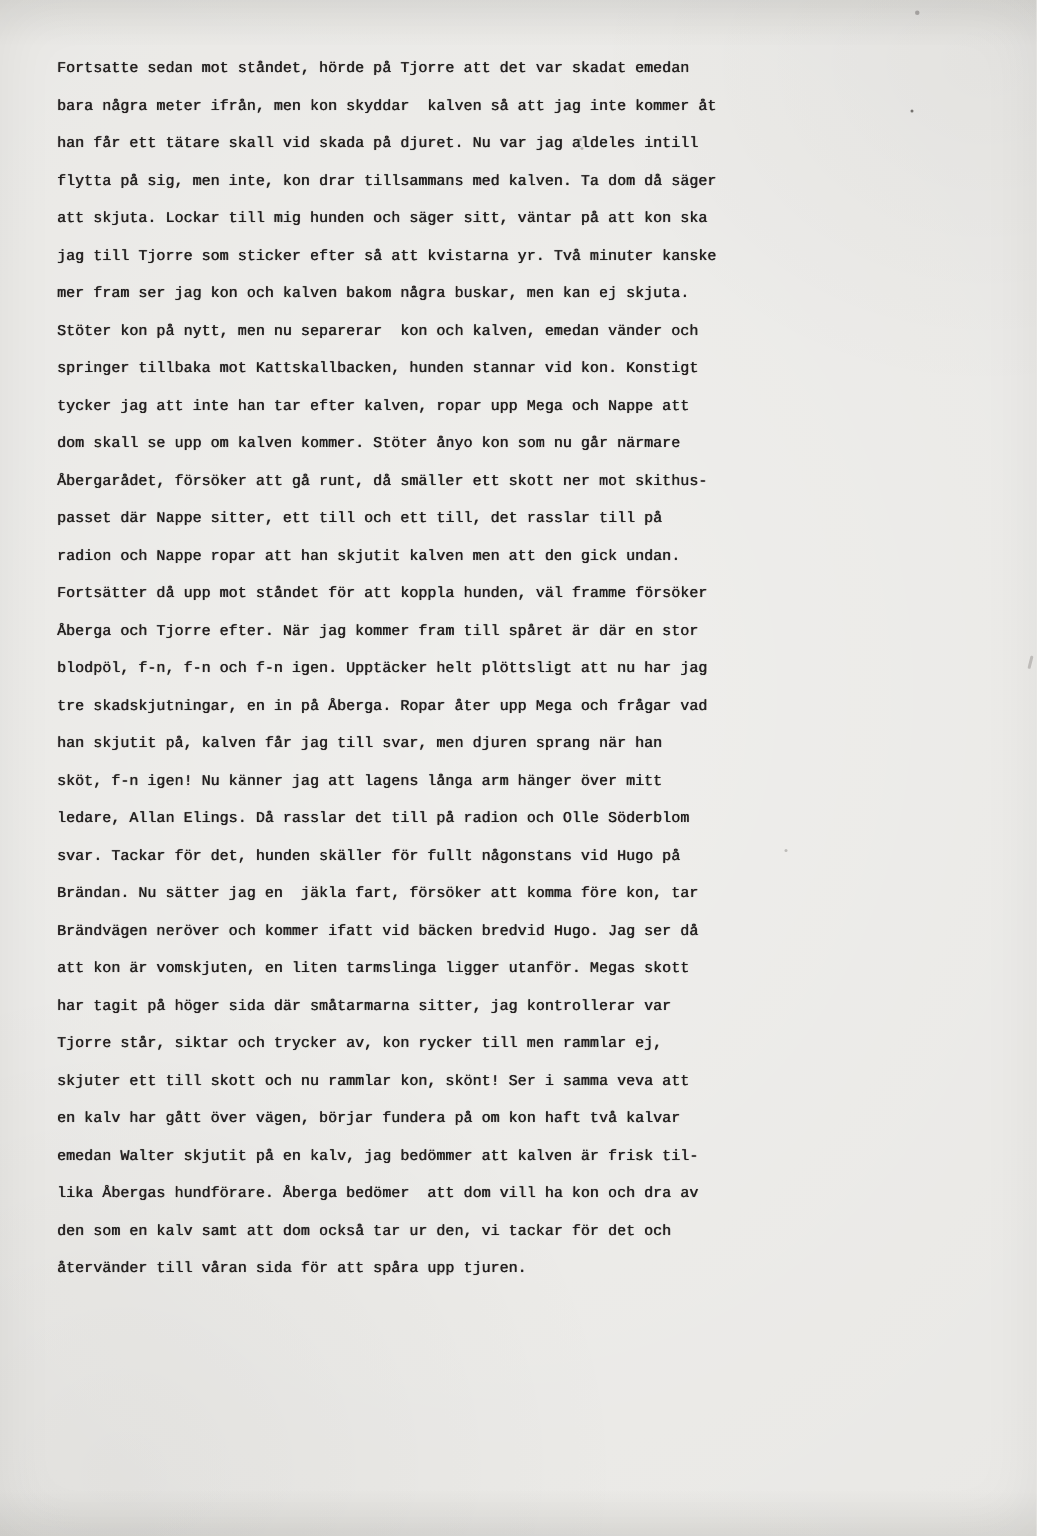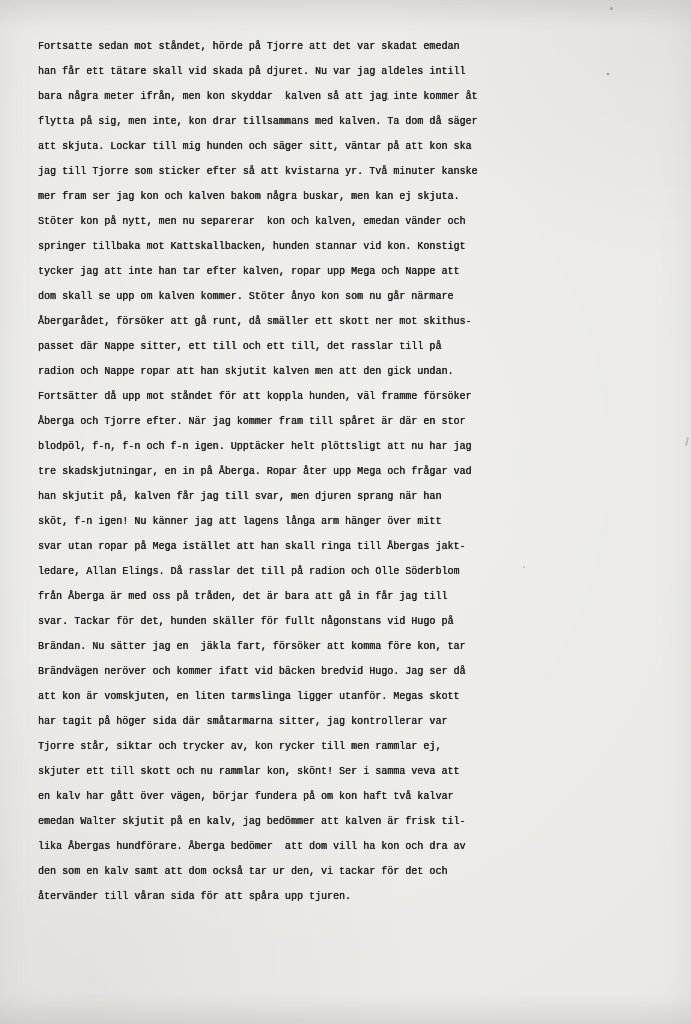--- a/index.html
+++ b/index.html
@@ -48,42 +48,40 @@
   .speck-4 { left: 610px; top: 7px;   width: 3px; height: 3px; opacity: .5; }
   .speck-5 { left: 686px; top: 437px; width: 2px; height: 9px; border-radius: 1px; opacity: .35; transform: rotate(14deg); }
   .speck-6 { left: 523px; top: 566px; width: 2px; height: 2px; opacity: .4; }
 </style>
 </head>
 <body>
 
 <div class="paper">
   <div class="text-block">
       <div class="line">Fortsatte sedan mot ståndet, hörde på Tjorre att det var skadat emedan</div>
+      <div class="line">bara några meter ifrån, men kon skyddar  kalven så att jag inte kommer åt</div>
       <div class="line">han får ett tätare skall vid skada på djuret. Nu var jag aldeles intill</div>
-      <div class="line">bara några meter ifrån, men kon skyddar  kalven så att jag inte kommer åt</div>
       <div class="line">flytta på sig, men inte, kon drar tillsammans med kalven. Ta dom då säger</div>
       <div class="line">att skjuta. Lockar till mig hunden och säger sitt, väntar på att kon ska</div>
       <div class="line">jag till Tjorre som sticker efter så att kvistarna yr. Två minuter kanske</div>
       <div class="line">mer fram ser jag kon och kalven bakom några buskar, men kan ej skjuta.</div>
       <div class="line">Stöter kon på nytt, men nu separerar  kon och kalven, emedan vänder och</div>
       <div class="line">springer tillbaka mot Kattskallbacken, hunden stannar vid kon. Konstigt</div>
       <div class="line">tycker jag att inte han tar efter kalven, ropar upp Mega och Nappe att</div>
       <div class="line">dom skall se upp om kalven kommer. Stöter ånyo kon som nu går närmare</div>
       <div class="line">Åbergarådet, försöker att gå runt, då smäller ett skott ner mot skithus-</div>
       <div class="line">passet där Nappe sitter, ett till och ett till, det rasslar till på</div>
       <div class="line">radion och Nappe ropar att han skjutit kalven men att den gick undan.</div>
       <div class="line">Fortsätter då upp mot ståndet för att koppla hunden, väl framme försöker</div>
       <div class="line">Åberga och Tjorre efter. När jag kommer fram till spåret är där en stor</div>
       <div class="line">blodpöl, f-n, f-n och f-n igen. Upptäcker helt plöttsligt att nu har jag</div>
       <div class="line">tre skadskjutningar, en in på Åberga. Ropar åter upp Mega och frågar vad</div>
       <div class="line">han skjutit på, kalven får jag till svar, men djuren sprang när han</div>
       <div class="line">sköt, f-n igen! Nu känner jag att lagens långa arm hänger över mitt</div>
-      <div class="line">svar utan ropar på Mega istället att han skall ringa till Åbergas jakt-</div>
       <div class="line">ledare, Allan Elings. Då rasslar det till på radion och Olle Söderblom</div>
-      <div class="line">från Åberga är med oss på tråden, det är bara att gå in får jag till</div>
       <div class="line">svar. Tackar för det, hunden skäller för fullt någonstans vid Hugo på</div>
       <div class="line">Brändan. Nu sätter jag en  jäkla fart, försöker att komma före kon, tar</div>
       <div class="line">Brändvägen neröver och kommer ifatt vid bäcken bredvid Hugo. Jag ser då</div>
       <div class="line">att kon är vomskjuten, en liten tarmslinga ligger utanför. Megas skott</div>
       <div class="line">har tagit på höger sida där småtarmarna sitter, jag kontrollerar var</div>
       <div class="line">Tjorre står, siktar och trycker av, kon rycker till men rammlar ej,</div>
       <div class="line">skjuter ett till skott och nu rammlar kon, skönt! Ser i samma veva att</div>
       <div class="line">en kalv har gått över vägen, börjar fundera på om kon haft två kalvar</div>
       <div class="line">emedan Walter skjutit på en kalv, jag bedömmer att kalven är frisk til-</div>
       <div class="line">lika Åbergas hundförare. Åberga bedömer  att dom vill ha kon och dra av</div>

